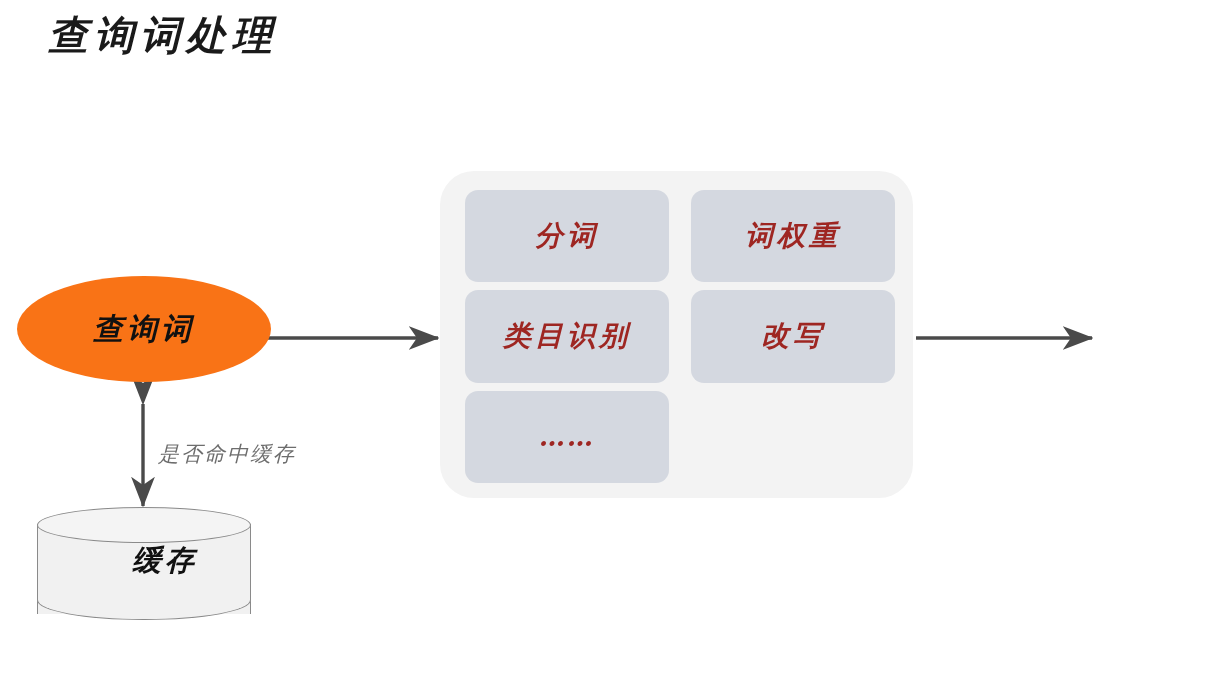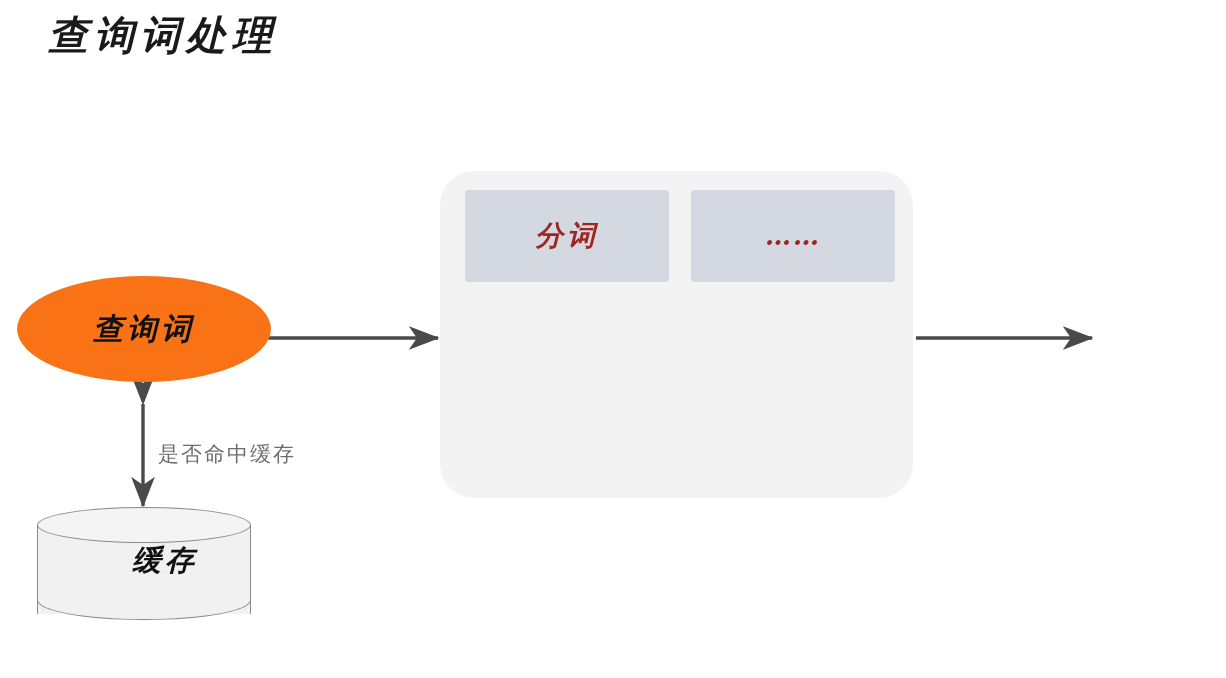--- a/index.html
+++ b/index.html
@@ -113,20 +113,21 @@
   }
 
   
   .cache-label {
     position: absolute;
     left: 158px;
     top: 440px;
     font-size: 21px;
     color: #6d6d6d;
     letter-spacing: 2px;
+    font-style: italic;
     white-space: nowrap;
     font-family: "DejaVu Serif", "Liberation Serif", serif;
   }
 
   
   .panel {
     position: absolute;
     left: 440px;
     top: 171px;
     width: 473px;
@@ -141,21 +142,21 @@
     width: 430px;
     height: 293px;
     display: grid;
     grid-template-columns: 1fr 1fr;
     grid-template-rows: 1fr 1fr 1fr;
     column-gap: 22px;
     row-gap: 8px;
   }
   .cell {
     background: #d4d8e0;
-    border-radius: 3px;
+    border-radius: 13px;
     display: flex;
     align-items: center;
     justify-content: center;
   }
   .cell .cell-label {
     font-size: 28px;
     color: #9e2622;
     letter-spacing: 4px;
     font-style: italic;
     font-weight: bold;
@@ -218,19 +219,28 @@
 </div>
 
 <div class="cache-label">是否命中缓存</div>
 
 <div class="panel">
   <div class="panel-grid">
     <div class="cell">
       <span class="cell-label">分词</span>
     </div>
     <div class="cell">
+      <span class="cell-label">词权重</span>
+    </div>
+    <div class="cell">
+      <span class="cell-label">类目识别</span>
+    </div>
+    <div class="cell">
+      <span class="cell-label">改写</span>
+    </div>
+    <div class="cell">
       <span class="cell-label dots">……</span>
     </div>
   </div>
 </div>
 
 <div class="downstream">
 </div>
 
 </body></html>

